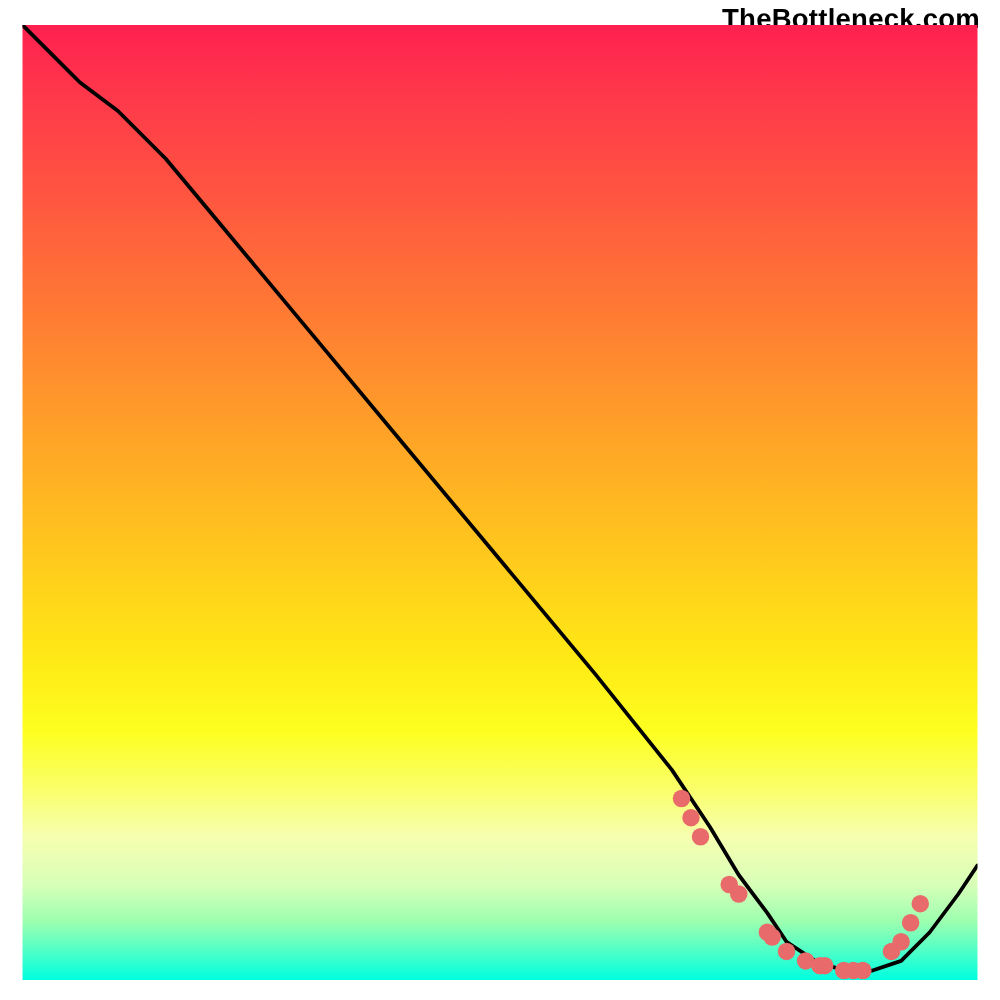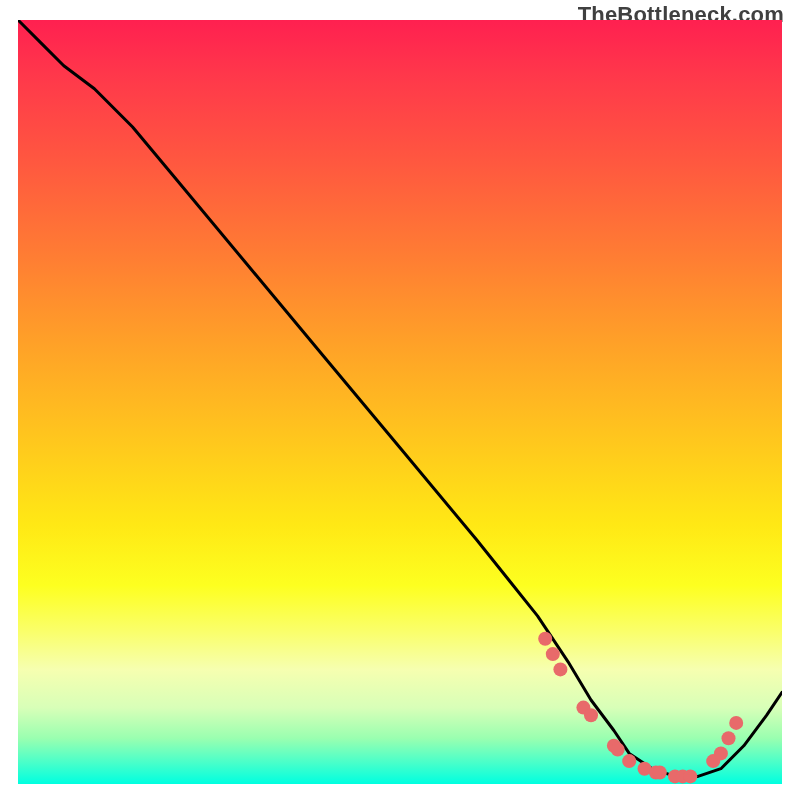--- a/index.html
+++ b/index.html
@@ -38,21 +38,21 @@
       #4effc8 97%,
       #00ffe0 100%
     );
   }
   .attribution {
     position: absolute;
     top: 2px;
     right: 16px;
     font-size: 22px;
     font-weight: bold;
-    color: #404040;
+    color: #000000;
     letter-spacing: 0.2px;
   }
   svg.overlay {
     position: absolute;
     left: 0;
     top: 0;
     width: 764px;
     height: 764px;
   }
 </style>

